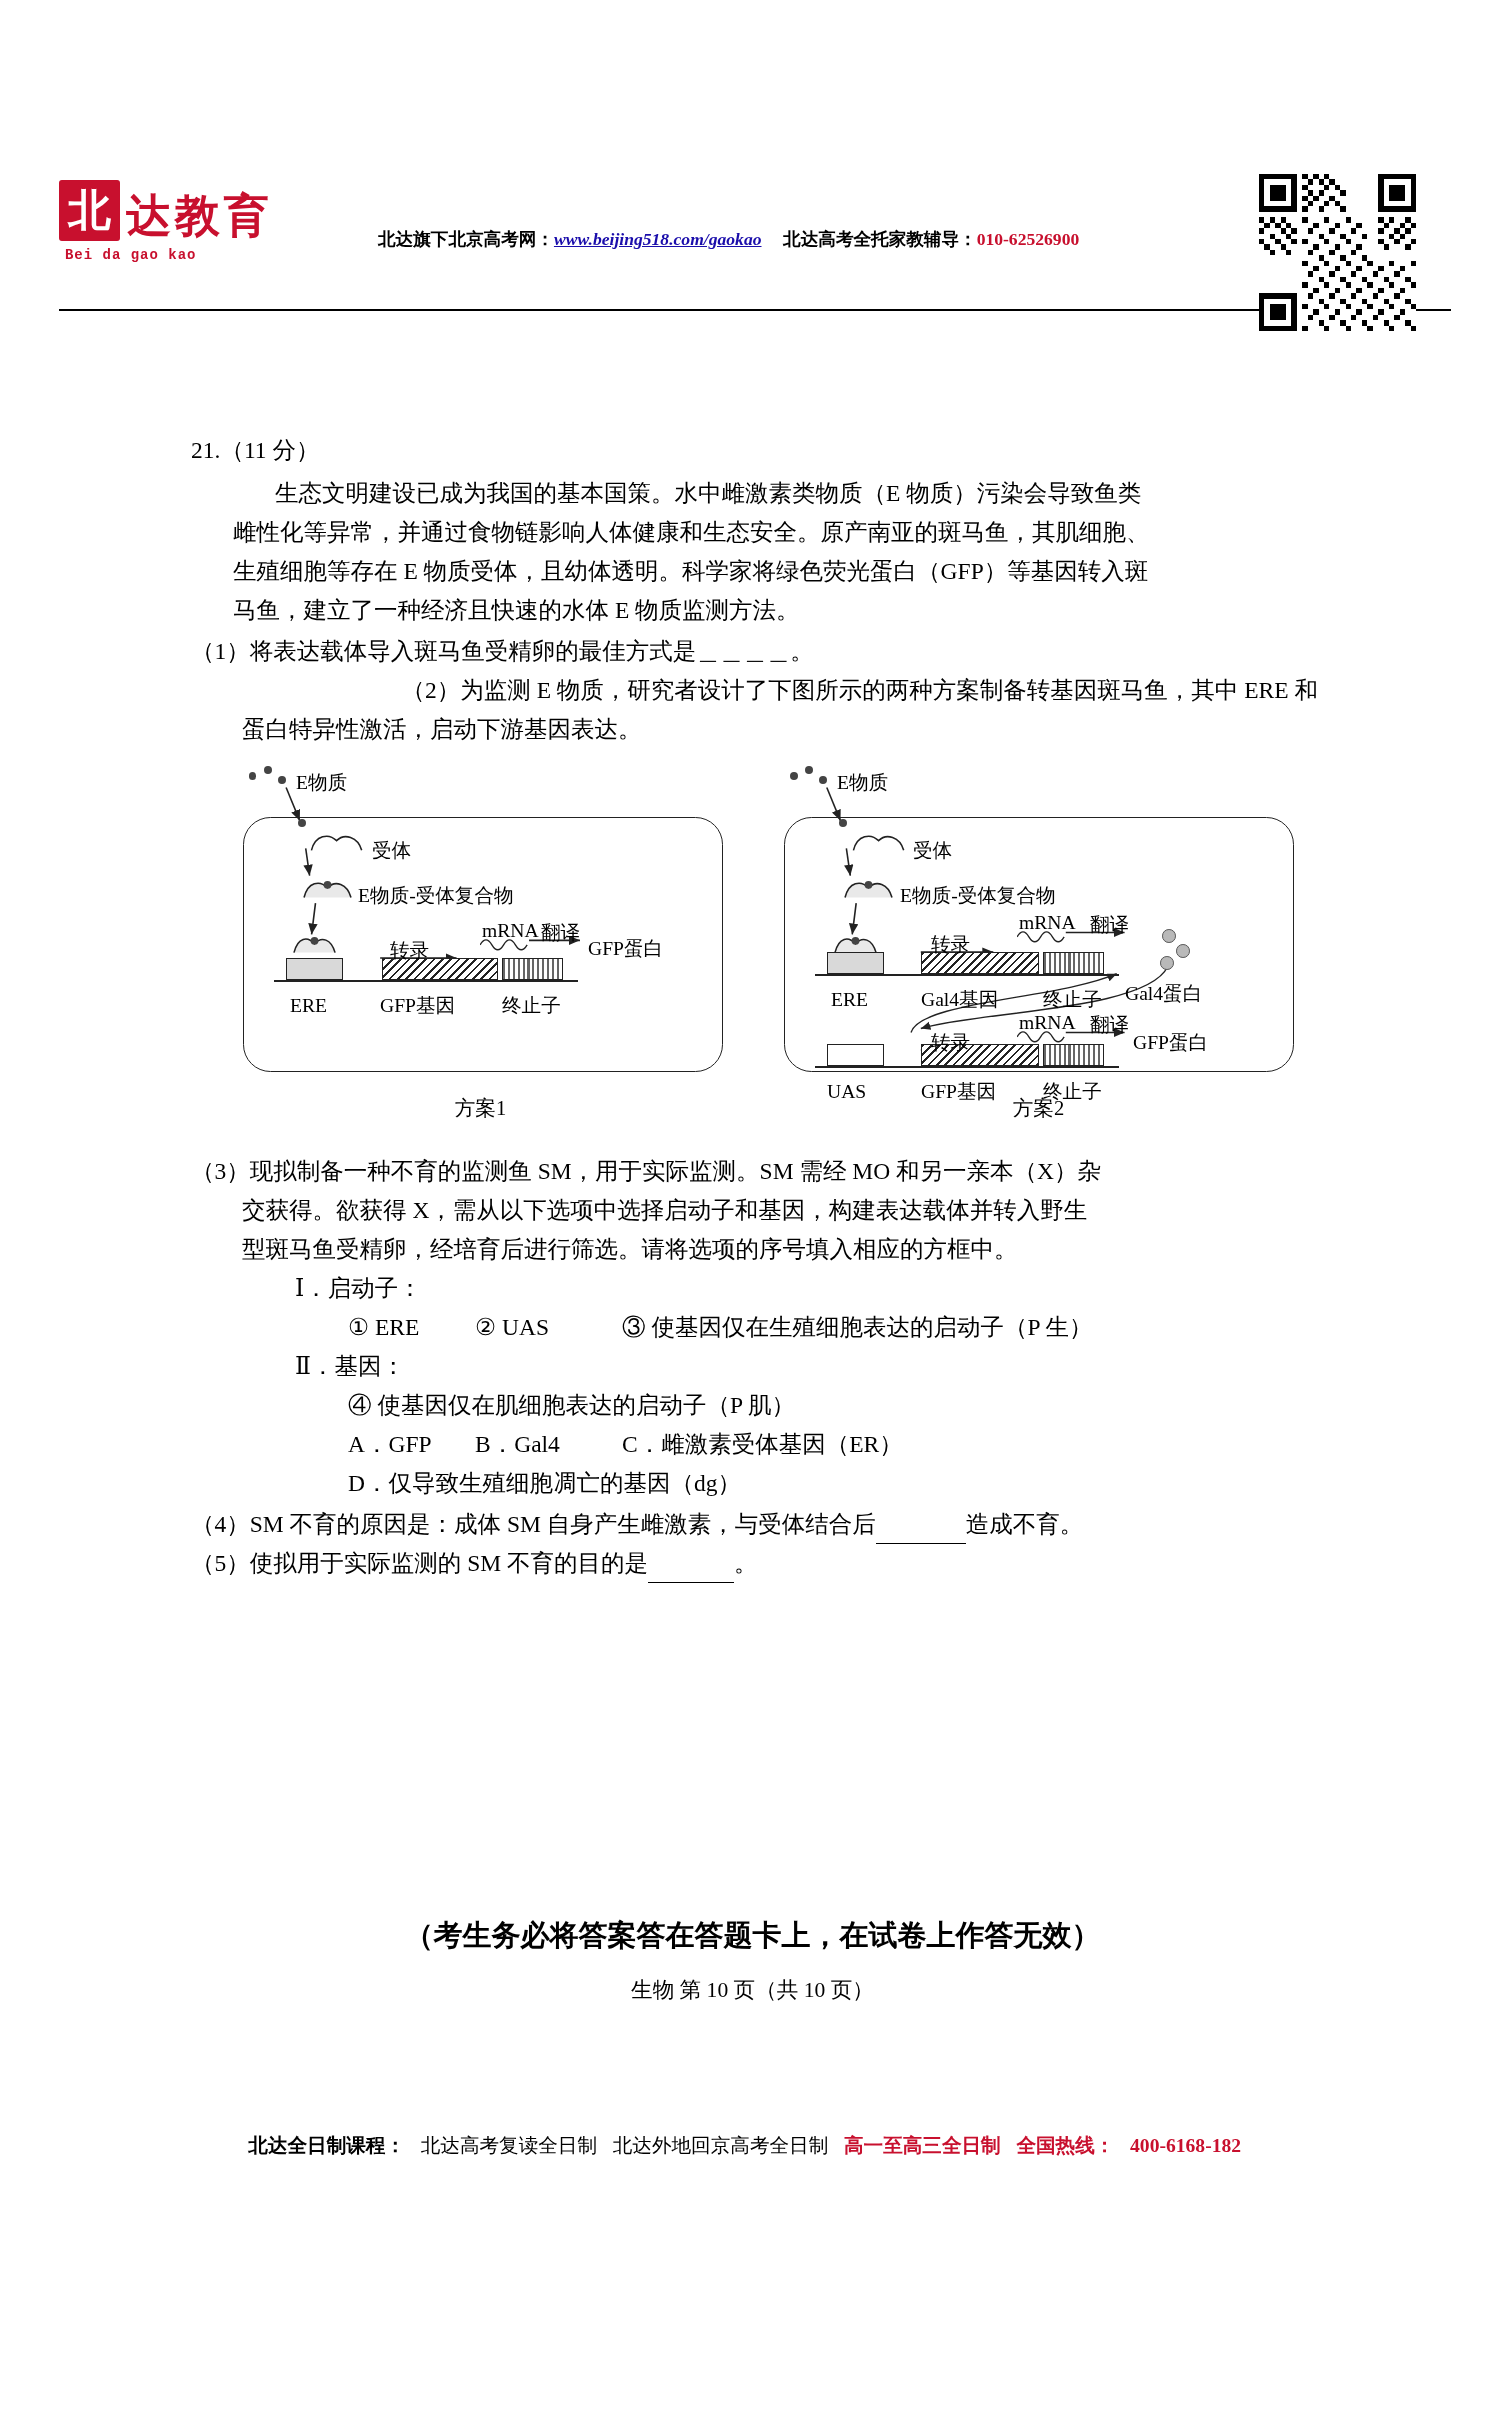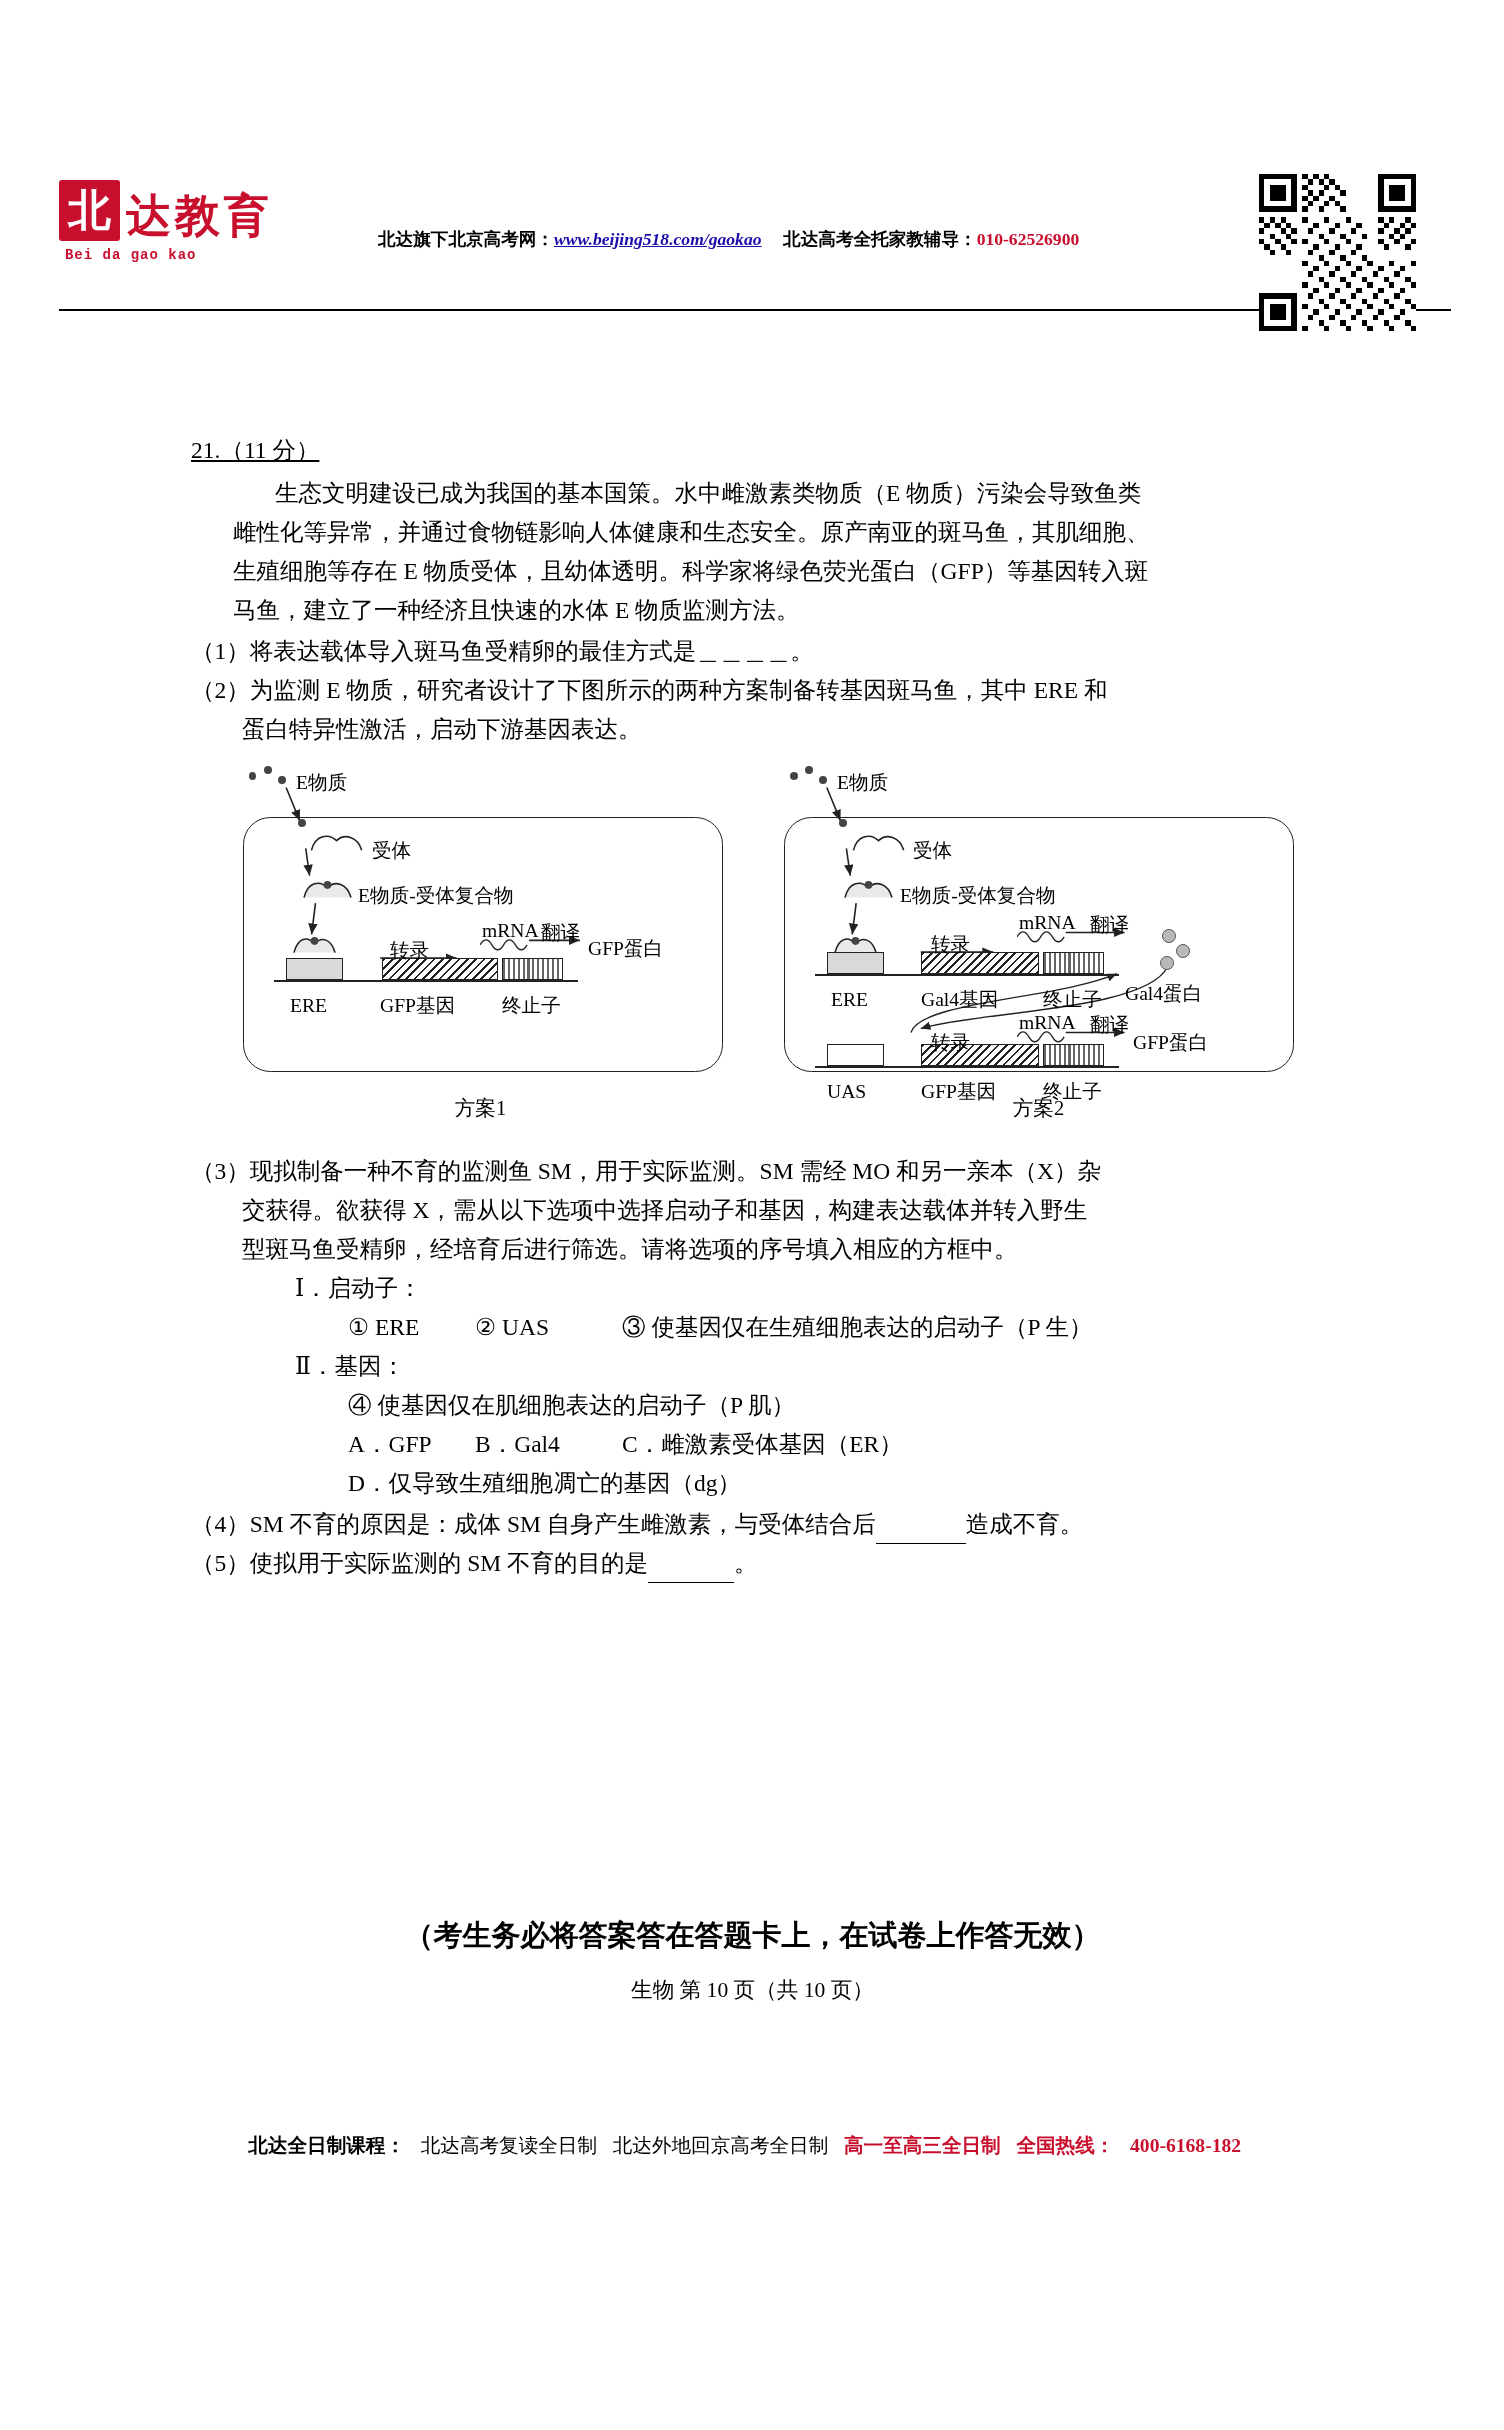--- a/index.html
+++ b/index.html
@@ -117,21 +117,20 @@
     position: absolute;
     left: 191px;
     top: 431px;
     width: 1127px;
     font-size: 23.5px;
     line-height: 39px;
   }
   .q-num {
     font-size: 23.5px;
     margin-left: 0px;
-    text-decoration: underline;
   }
   .para {
     margin: 0;
     text-indent: 0;
   }
   .indent2 {
     margin-left: 84px;
   }
   .hang {
     padding-left: 51px;
@@ -435,21 +434,21 @@
       <div class="para">生态文明建设已成为我国的基本国策。水中雌激素类物质（E 物质）污染会导致鱼类</div>
       <div class="para" style="margin-left:-42px;">雌性化等异常，并通过食物链影响人体健康和生态安全。原产南亚的斑马鱼，其肌细胞、</div>
       <div class="para" style="margin-left:-42px;">生殖细胞等存在 E 物质受体，且幼体透明。科学家将绿色荧光蛋白（GFP）等基因转入斑</div>
       <div class="para" style="margin-left:-42px;">马鱼，建立了一种经济且快速的水体 E 物质监测方法。</div>
     </div>
 
     <div class="para hang" style="margin-left:0px;margin-top:2px;">
       <span>（1）</span><span>将表达载体导入斑马鱼受精卵的最佳方式是＿＿＿＿。</span>
     </div>
 
-    <div class="para hang" style="margin-left:0px;">
+    <div class="para hang" style="margin-left:0px;text-align:right;">
       <span>（2）</span><span>为监测 E 物质，研究者设计了下图所示的两种方案制备转基因斑马鱼，其中 ERE 和</span>
     </div>
     <div class="para" style="margin-left:51px;">蛋白特异性激活，启动下游基因表达。</div>
 
     <div class="figure">
 
       <svg class="arrow-svg" viewBox="0 0 1090 390" width="1068" height="382">
         <defs>
           <marker id="ah" markerWidth="9" markerHeight="9" refX="7" refY="3" orient="auto">
             <path d="M0,0 L7,3 L0,6 z" fill="#222"></path>

